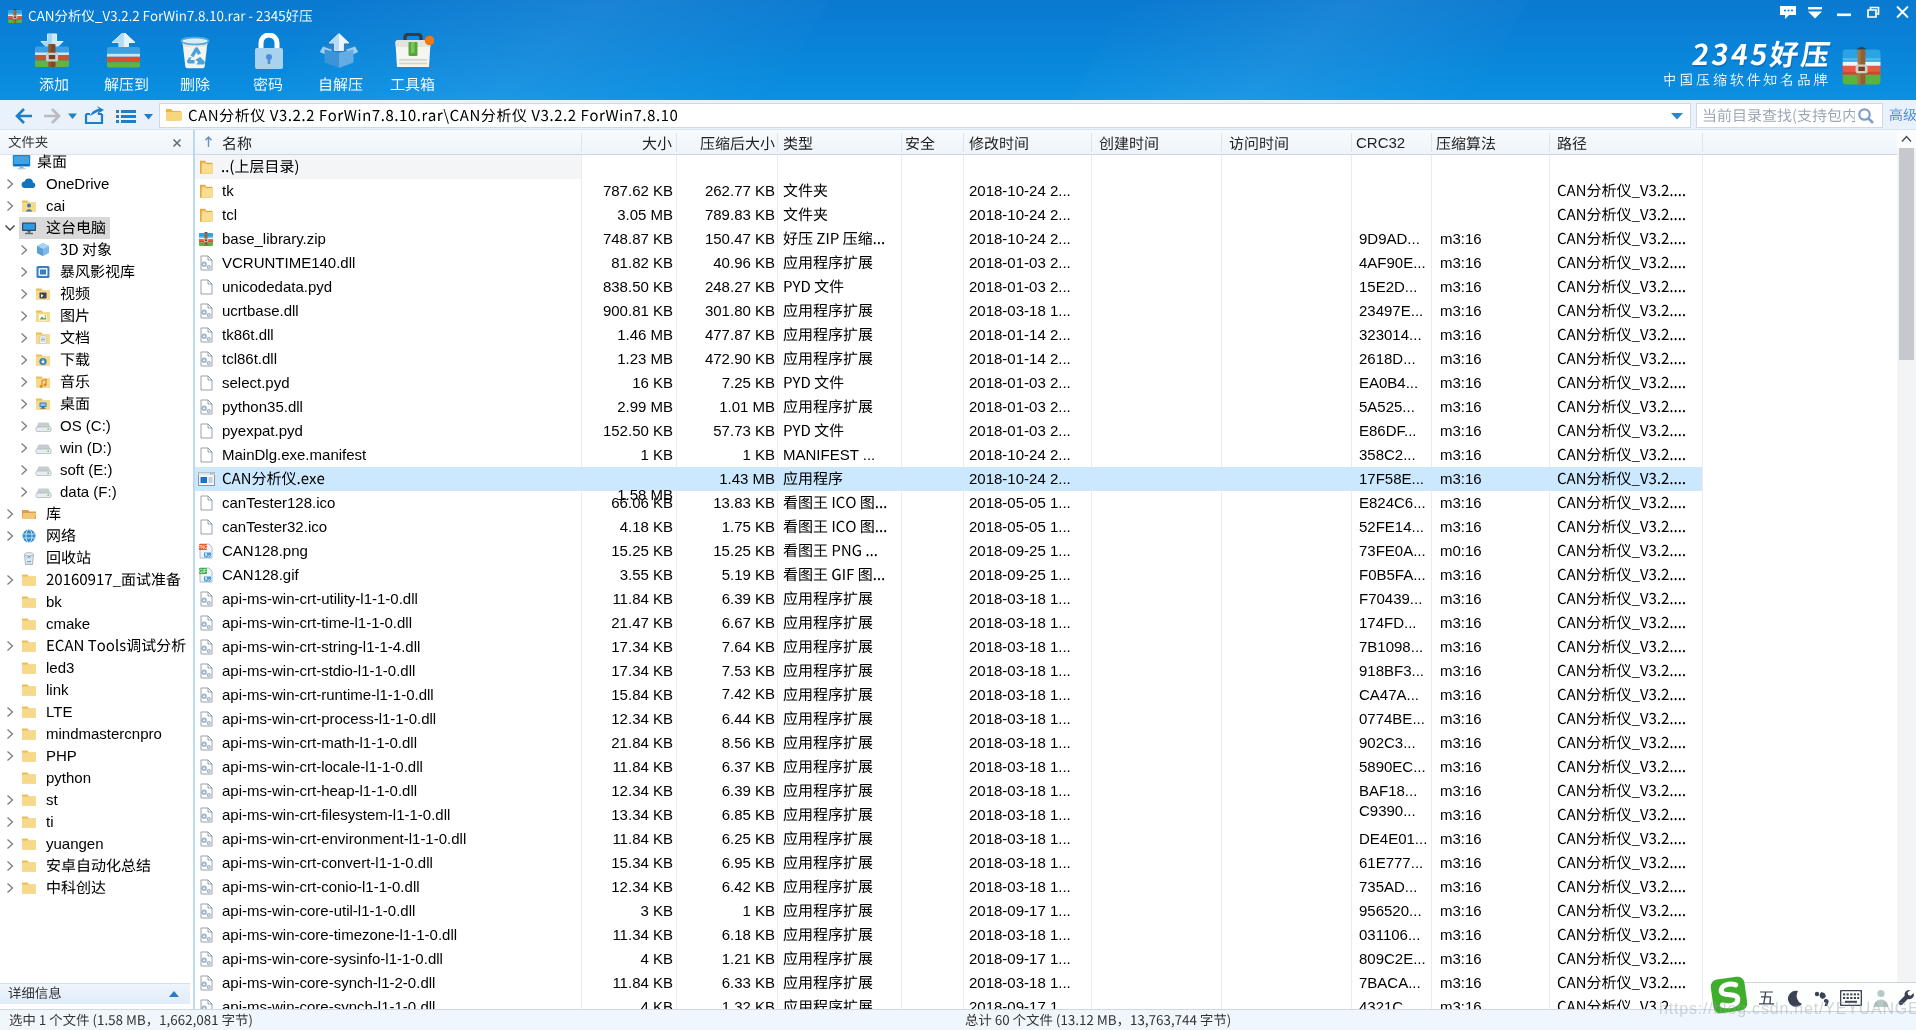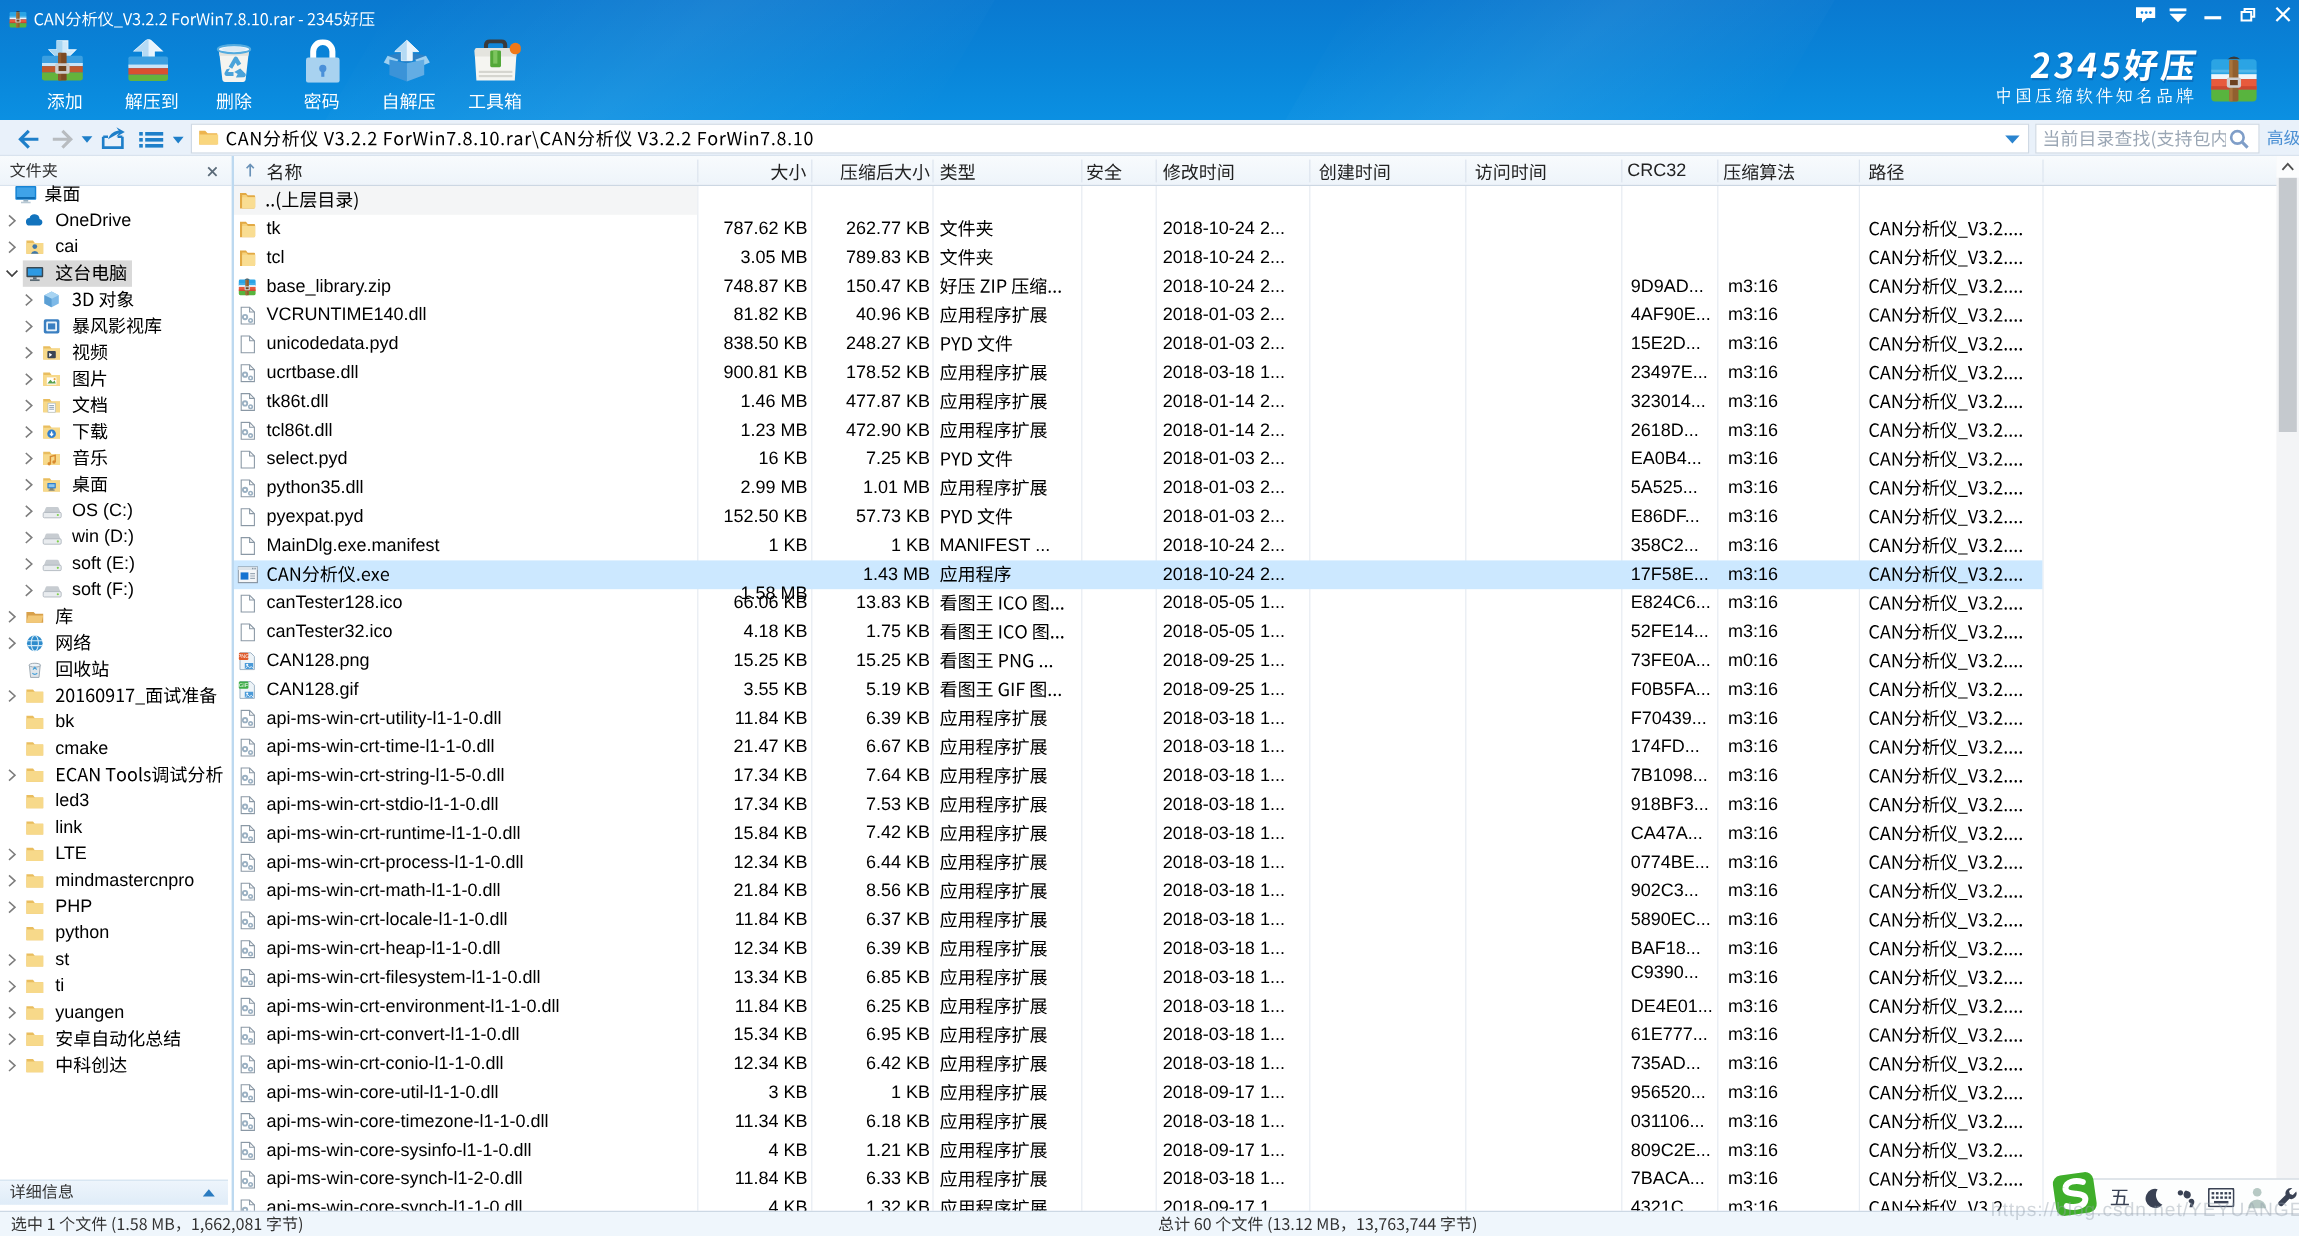--- a/index.html
+++ b/index.html
@@ -399,21 +399,21 @@
 <div class="treelat" style="left:60px;top:459px">soft (E:)</div>
 <svg class="abs" style="left:20px;top:486px" width="8" height="12" viewBox="0 0 8 12">
     <path d="M1.5 1.5 6.5 6l-5 4.5" fill="none" stroke="#7d7d7d" stroke-width="1.3"></path>
   </svg>
 <svg class="abs" style="left:35px;top:484px" width="17" height="16" viewBox="0 0 17 16">
     <path d="M1.5 9.5 3 5.5a1.4 1.4 0 0 1 1.3-1h8.4a1.4 1.4 0 0 1 1.3 1l1.5 4z" fill="#c7ccd1"></path>
     <rect x="1" y="9" width="15" height="4.5" rx="1" fill="#e9ecef"></rect>
     <rect x="1" y="9" width="15" height="4.5" rx="1" fill="none" stroke="#aab2ba" stroke-width="0.7"></rect>
     <circle cx="13.2" cy="11.2" r="0.9" fill="#7fd04a"></circle>
   </svg>
-<div class="treelat" style="left:60px;top:481px">soft (F:)</div>
+<div class="treelat" style="left:60px;top:481px">data (F:)</div>
 <svg class="abs" style="left:6px;top:508px" width="8" height="12" viewBox="0 0 8 12">
     <path d="M1.5 1.5 6.5 6l-5 4.5" fill="none" stroke="#7d7d7d" stroke-width="1.3"></path>
   </svg>
 <svg class="abs" style="left:21px;top:506px" width="16" height="16" viewBox="0 0 16 16">
     <path d="M1 4h6l1.5 1.5H15V13H1z" fill="#d8a04a"></path>
     <path d="M2.5 7H15l-1.5 6H1z" fill="#f2c878"></path>
   </svg>
 <svg class="vt" style="left:46px;top:519px">
     <path fill="#000" d="M4.9 -3.7C5 -3.8 5.5 -3.9 6.3 -3.9H8.9V-2.2H3.5V-1.1H8.9V1.2H10V-1.1H14.3V-2.2H10V-3.9H13.3V-4.9H10V-6.5H8.9V-4.9H6C6.5 -5.6 7 -6.4 7.4 -7.2H13.7V-8.2H7.9L8.4 -9.3L7.2 -9.7C7.1 -9.2 6.9 -8.7 6.7 -8.2H3.9V-7.2H6.2C5.8 -6.5 5.5 -5.9 5.3 -5.7C5 -5.2 4.8 -4.8 4.5 -4.8C4.6 -4.5 4.8 -3.9 4.9 -3.7ZM7 -12.3C7.3 -12 7.5 -11.5 7.7 -11.1H1.8V-6.8C1.8 -4.6 1.7 -1.5 0.5 0.6C0.7 0.8 1.2 1.1 1.4 1.3C2.7 -1 2.9 -4.4 2.9 -6.8V-10H14.3V-11.1H9C8.8 -11.5 8.5 -12.1 8.1 -12.6Z"></path>
   </svg>
@@ -717,21 +717,21 @@
     <path d="M10 1v4h4" fill="none" stroke="#8a98a5" stroke-width="0.9"></path>
     <g fill="#9ab0c2">
       <circle cx="6.2" cy="9.2" r="2.6"></circle>
       <circle cx="10.8" cy="12" r="2.1"></circle>
     </g>
     <circle cx="6.2" cy="9.2" r="1" fill="#fff"></circle>
     <circle cx="10.8" cy="12" r="0.8" fill="#fff"></circle>
   </svg>
 <div class="cell" style="left:222px;top:299px">ucrtbase.dll</div>
 <div class="cell rnum" style="left:552px;top:299px;width:121px">900.81 KB</div>
-<div class="cell rnum" style="left:655px;top:299px;width:120px">178.52 KB</div>
+<div class="cell rnum" style="left:655px;top:299px;width:120px">301.80 KB</div>
 <svg class="vt" style="left:783px;top:316px">
     <use href="#ty2" fill="#000"></use>
   </svg>
 <div class="cell" style="left:969px;top:299px">2018-03-18 1...</div>
 <div class="cell" style="left:1359px;top:299px">23497E...</div>
 <div class="cell" style="left:1440px;top:299px">m3:16</div>
 <svg class="vt" style="left:1557px;top:316px">
     <use href="#pathcell" fill="#000"></use>
   </svg>
 <svg class="abs" style="left:198px;top:327px" width="16" height="16" viewBox="0 0 16 16">
@@ -992,21 +992,21 @@
 <svg class="abs" style="left:198px;top:639px" width="16" height="16" viewBox="0 0 16 16">
     <path d="M3 1h7l4 4v10H3z" fill="#fff" stroke="#8a98a5" stroke-width="0.9"></path>
     <path d="M10 1v4h4" fill="none" stroke="#8a98a5" stroke-width="0.9"></path>
     <g fill="#9ab0c2">
       <circle cx="6.2" cy="9.2" r="2.6"></circle>
       <circle cx="10.8" cy="12" r="2.1"></circle>
     </g>
     <circle cx="6.2" cy="9.2" r="1" fill="#fff"></circle>
     <circle cx="10.8" cy="12" r="0.8" fill="#fff"></circle>
   </svg>
-<div class="cell" style="left:222px;top:635px">api-ms-win-crt-string-l1-5-0.dll</div>
+<div class="cell" style="left:222px;top:635px">api-ms-win-crt-string-l1-1-4.dll</div>
 <div class="cell rnum" style="left:552px;top:635px;width:121px">17.34 KB</div>
 <div class="cell rnum" style="left:655px;top:635px;width:120px">7.64 KB</div>
 <svg class="vt" style="left:783px;top:652px">
     <use href="#ty2" fill="#000"></use>
   </svg>
 <div class="cell" style="left:969px;top:635px">2018-03-18 1...</div>
 <div class="cell" style="left:1359px;top:635px">7B1098...</div>
 <div class="cell" style="left:1440px;top:635px">m3:16</div>
 <svg class="vt" style="left:1557px;top:652px">
     <use href="#pathcell" fill="#000"></use>

